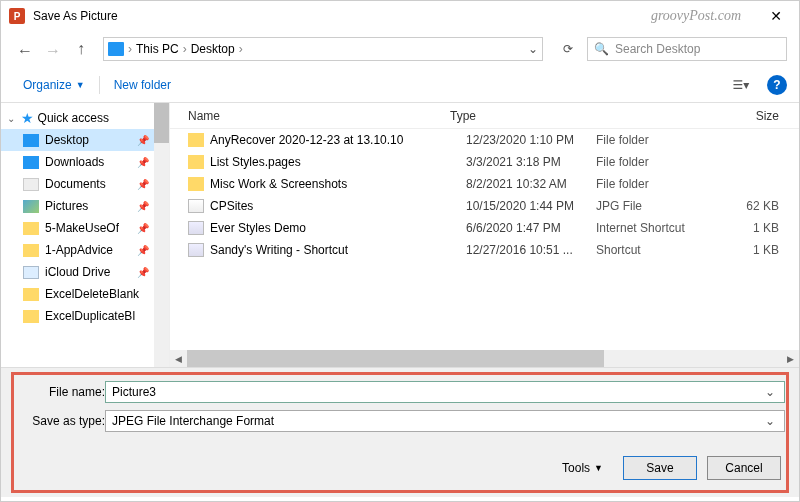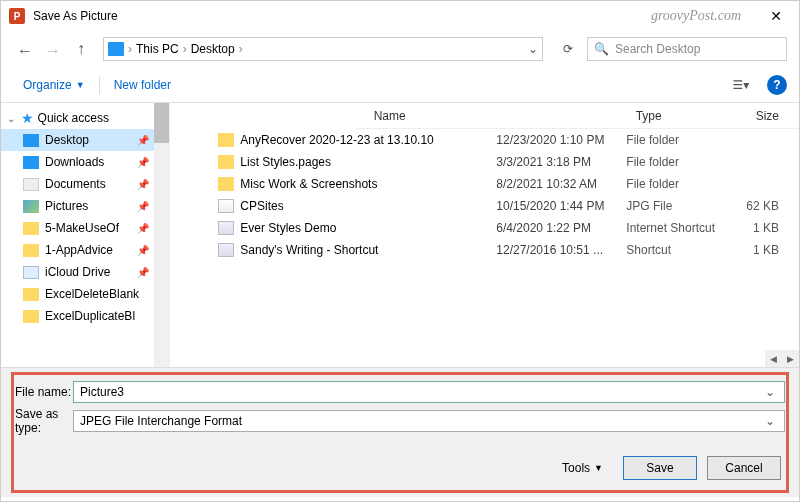--- a/index.html
+++ b/index.html
@@ -39,21 +39,21 @@
     .tree-item .pin { position: absolute; right: 4px; color: #888; font-size: 10px; }
     .ti-icon { width: 16px; height: 13px; }
     .ti-icon.blue { background: #2196f3; }
     .ti-icon.folder { background: #ffd968; }
     .ti-icon.doc { background: #eee; border: 1px solid #ccc; }
     .ti-icon.pic { background: linear-gradient(135deg,#5ac,#9c7); }
     .ti-icon.cloud { background: #def; border:1px solid #abc; }
     .tree-item span.label, .tree-root span.label { white-space: nowrap; overflow: hidden; }
     .chev { color: #666; font-size: 10px; width: 10px; }
     
-    .files-panel { flex: 1; display: flex; flex-direction: column; border-left: 1px solid #eee; align-items: flex-end; }
+    .files-panel { flex: 1; display: flex; flex-direction: column; border-left: 1px solid #eee; }
     .col-headers { display: flex; height: 26px; align-items: center; border-bottom: 1px solid #eee; color: #333; }
     .col-name { width: 280px; padding-left: 18px; }
     .col-date { width: 130px; }
     .col-type { width: 120px; }
     .col-size { flex: 1; text-align: right; padding-right: 20px; }
     .file-list { flex: 1; overflow: hidden; }
     .file-row { display: flex; height: 22px; align-items: center; padding-left: 18px; }
     .fr-icon { width: 16px; height: 14px; margin-right: 6px; flex-shrink: 0; }
     .fr-icon.folder { background: #ffd968; }
     .fr-icon.pages { background: #ffd968; position:relative; }
@@ -64,21 +64,21 @@
     .fr-type { width: 120px; color: #555; }
     .fr-size { flex: 1; text-align: right; color: #555; padding-right: 20px; }
     .hscroll { height: 17px; background: #f0f0f0; position: relative; display: flex; align-items: center; }
     .hscroll-left, .hscroll-right { width: 17px; text-align: center; color: #666; font-size: 9px; }
     .hscroll-track { flex: 1; height: 100%; position: relative; }
     .hscroll-thumb { position: absolute; left: 0; top: 0; height: 100%; width: 70%; background: #c8c8c8; }
     
     .bottom-panel { height: 130px; background: #f0f0f0; border-top: 1px solid #ddd; position: relative; padding: 8px 14px; }
     .highlight-box { position: absolute; left: 10px; right: 10px; top: 4px; bottom: 4px; border: 3px solid #e06050; pointer-events: none; }
     .form-row { display: flex; align-items: center; height: 26px; margin: 3px 0; }
-    .form-label { width: 58px; text-align: left; padding-right: 0; }
+    .form-label { width: 90px; text-align: right; padding-right: 0; }
     .form-field { flex: 1; height: 22px; border: 1px solid #7a9; background: #fff; padding: 0 6px; display: flex; align-items: center; }
     .form-field.type { border: 1px solid #aaa; }
     .form-drop { width: 16px; text-align: center; color: #555; }
     .btn-row { display: flex; justify-content: flex-end; align-items: center; gap: 10px; margin-top: 22px; padding-right: 4px; }
     .tools-link { display: flex; align-items: center; gap: 4px; margin-right: 10px; }
     .dlg-btn { width: 74px; height: 24px; border: 1px solid #888; background: #e8e8e8; display: flex; align-items: center; justify-content: center; }
     .dlg-btn.primary { border: 1px solid #2277cc; background: #e8e8e8; }
   </style>
 </head>
 <body>
@@ -211,21 +211,21 @@
         <div class="file-row">
           <div class="fr-icon jpg"></div>
           <div class="fr-name">CPSites</div>
           <div class="fr-date">10/15/2020 1:44 PM</div>
           <div class="fr-type">JPG File</div>
           <div class="fr-size">62 KB</div>
         </div>
         <div class="file-row">
           <div class="fr-icon url"></div>
           <div class="fr-name">Ever Styles Demo</div>
-          <div class="fr-date">6/4/2020 1:22 PM</div>
+          <div class="fr-date">6/6/2020 1:47 PM</div>
           <div class="fr-type">Internet Shortcut</div>
           <div class="fr-size">1 KB</div>
         </div>
         <div class="file-row">
           <div class="fr-icon url"></div>
           <div class="fr-name">Sandy's Writing - Shortcut</div>
           <div class="fr-date">12/27/2016 10:51 ...</div>
           <div class="fr-type">Shortcut</div>
           <div class="fr-size">1 KB</div>
         </div>

